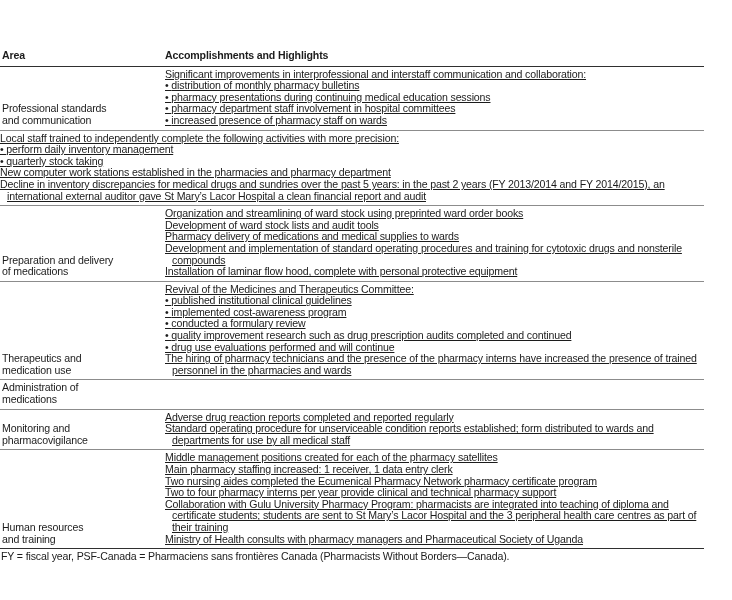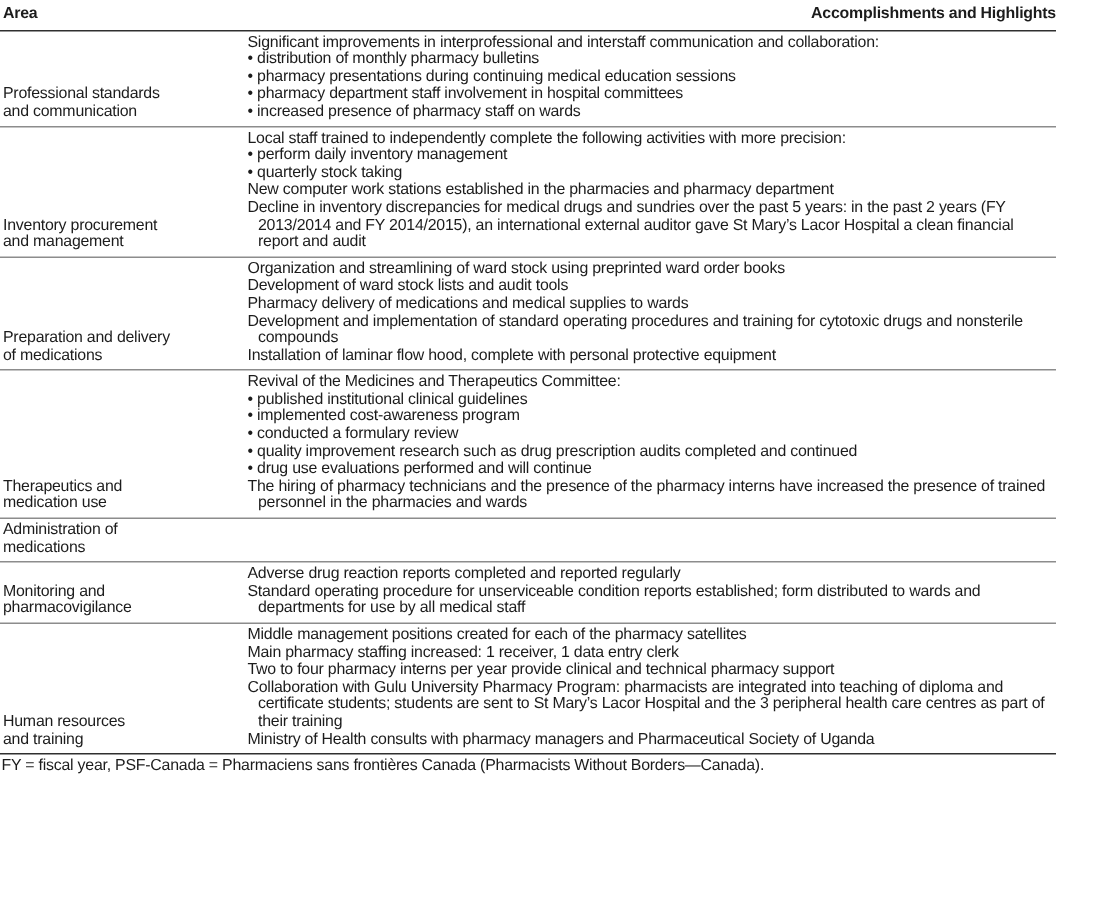--- a/index.html
+++ b/index.html
@@ -14,55 +14,57 @@
     font-family: "Liberation Sans", "DejaVu Sans", sans-serif;
     font-size: 10.6px;
     line-height: 11.6px;
     color: #1c1c1c;
     letter-spacing: -0.15px;
     box-sizing: border-box;
     padding-top: 2px;
   }
   .tbl {
     width: 704px;
+    margin-top: 46px;
   }
   .thead {
     display: flex;
     font-weight: bold;
     border-bottom: 1.4px solid #2f2f2f;
     padding: 2px 0 4px 0;
   }
   .col-area {
     flex: 0 0 165px;
     width: 165px;
     box-sizing: border-box;
     padding-left: 2px;
     padding-right: 34px;
     white-space: pre-line;
   }
   .col-acc {
     flex: 1 1 auto;
     min-width: 0;
   }
   .thead .col-acc {
-    text-align: right;
+    text-align: left;
     white-space: normal;
   }
   .row {
     display: flex;
     border-bottom: 1px solid #8c8c8c;
     padding: 2px 0 3px 0;
     align-items: flex-end;
   }
   .tbody .row:last-child {
     border-bottom: 1.2px solid #2f2f2f;
   }
   .item {
     padding-left: 7px;
     text-indent: -7px;
+    text-decoration: underline;
   }
   .item.bullet::before {
     content: "\2022\00a0";
   }
   .footnote {
     padding: 2px 16px 0 1px;
   }
 </style>
 </head>
 <body>
@@ -78,22 +80,20 @@
 and communication</div>
         <div class="col-acc">
           <div class="item">Significant improvements in interprofessional and interstaff communication and collaboration:</div>
           <div class="item bullet">distribution of monthly pharmacy bulletins</div>
           <div class="item bullet">pharmacy presentations during continuing medical education sessions</div>
           <div class="item bullet">pharmacy department staff involvement in hospital committees</div>
           <div class="item bullet">increased presence of pharmacy staff on wards</div>
         </div>
       </div>
       <div class="row">
-        <div class="col-area">Inventory procurement
-and management</div>
         <div class="col-acc">
           <div class="item">Local staff trained to independently complete the following activities with more precision:</div>
           <div class="item bullet">perform daily inventory management</div>
           <div class="item bullet">quarterly stock taking</div>
           <div class="item">New computer work stations established in the pharmacies and pharmacy department</div>
           <div class="item">Decline in inventory discrepancies for medical drugs and sundries over the past 5 years: in the past 2 years (FY 2013/2014 and FY 2014/2015), an international external auditor gave St Mary’s Lacor Hospital a clean financial report and audit</div>
         </div>
       </div>
       <div class="row">
         <div class="col-area">Preparation and delivery
@@ -132,20 +132,21 @@
           <div class="item">Adverse drug reaction reports completed and reported regularly</div>
           <div class="item">Standard operating procedure for unserviceable condition reports established; form distributed to wards and departments for use by all medical staff</div>
         </div>
       </div>
       <div class="row">
         <div class="col-area">Human resources
 and training</div>
         <div class="col-acc">
           <div class="item">Middle management positions created for each of the pharmacy satellites</div>
           <div class="item">Main pharmacy staffing increased: 1 receiver, 1 data entry clerk</div>
+          <div class="item">Two nursing aides completed the Ecumenical Pharmacy Network pharmacy certificate program</div>
           <div class="item">Two to four pharmacy interns per year provide clinical and technical pharmacy support</div>
           <div class="item">Collaboration with Gulu University Pharmacy Program: pharmacists are integrated into teaching of diploma and certificate students; students are sent to St Mary’s Lacor Hospital and the 3 peripheral health care centres as part of their training</div>
           <div class="item">Ministry of Health consults with pharmacy managers and Pharmaceutical Society of Uganda</div>
         </div>
       </div>
     </div>
 </div>
 
 <div class="footnote">FY = fiscal year, PSF-Canada = Pharmaciens sans frontières Canada (Pharmacists Without Borders—Canada).</div>
 

